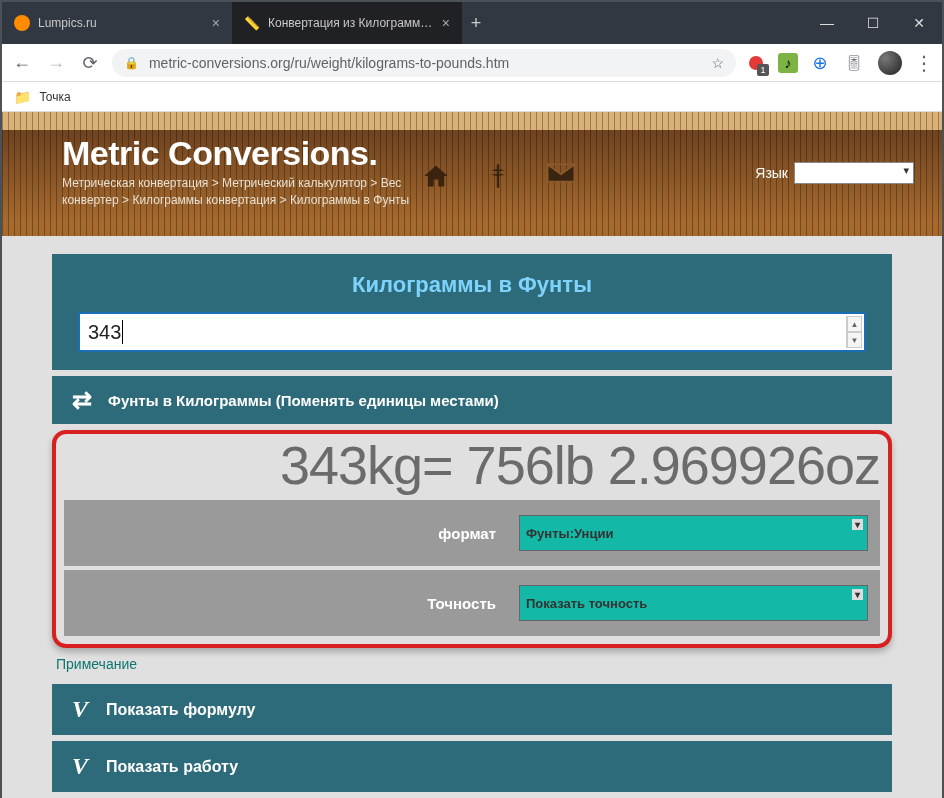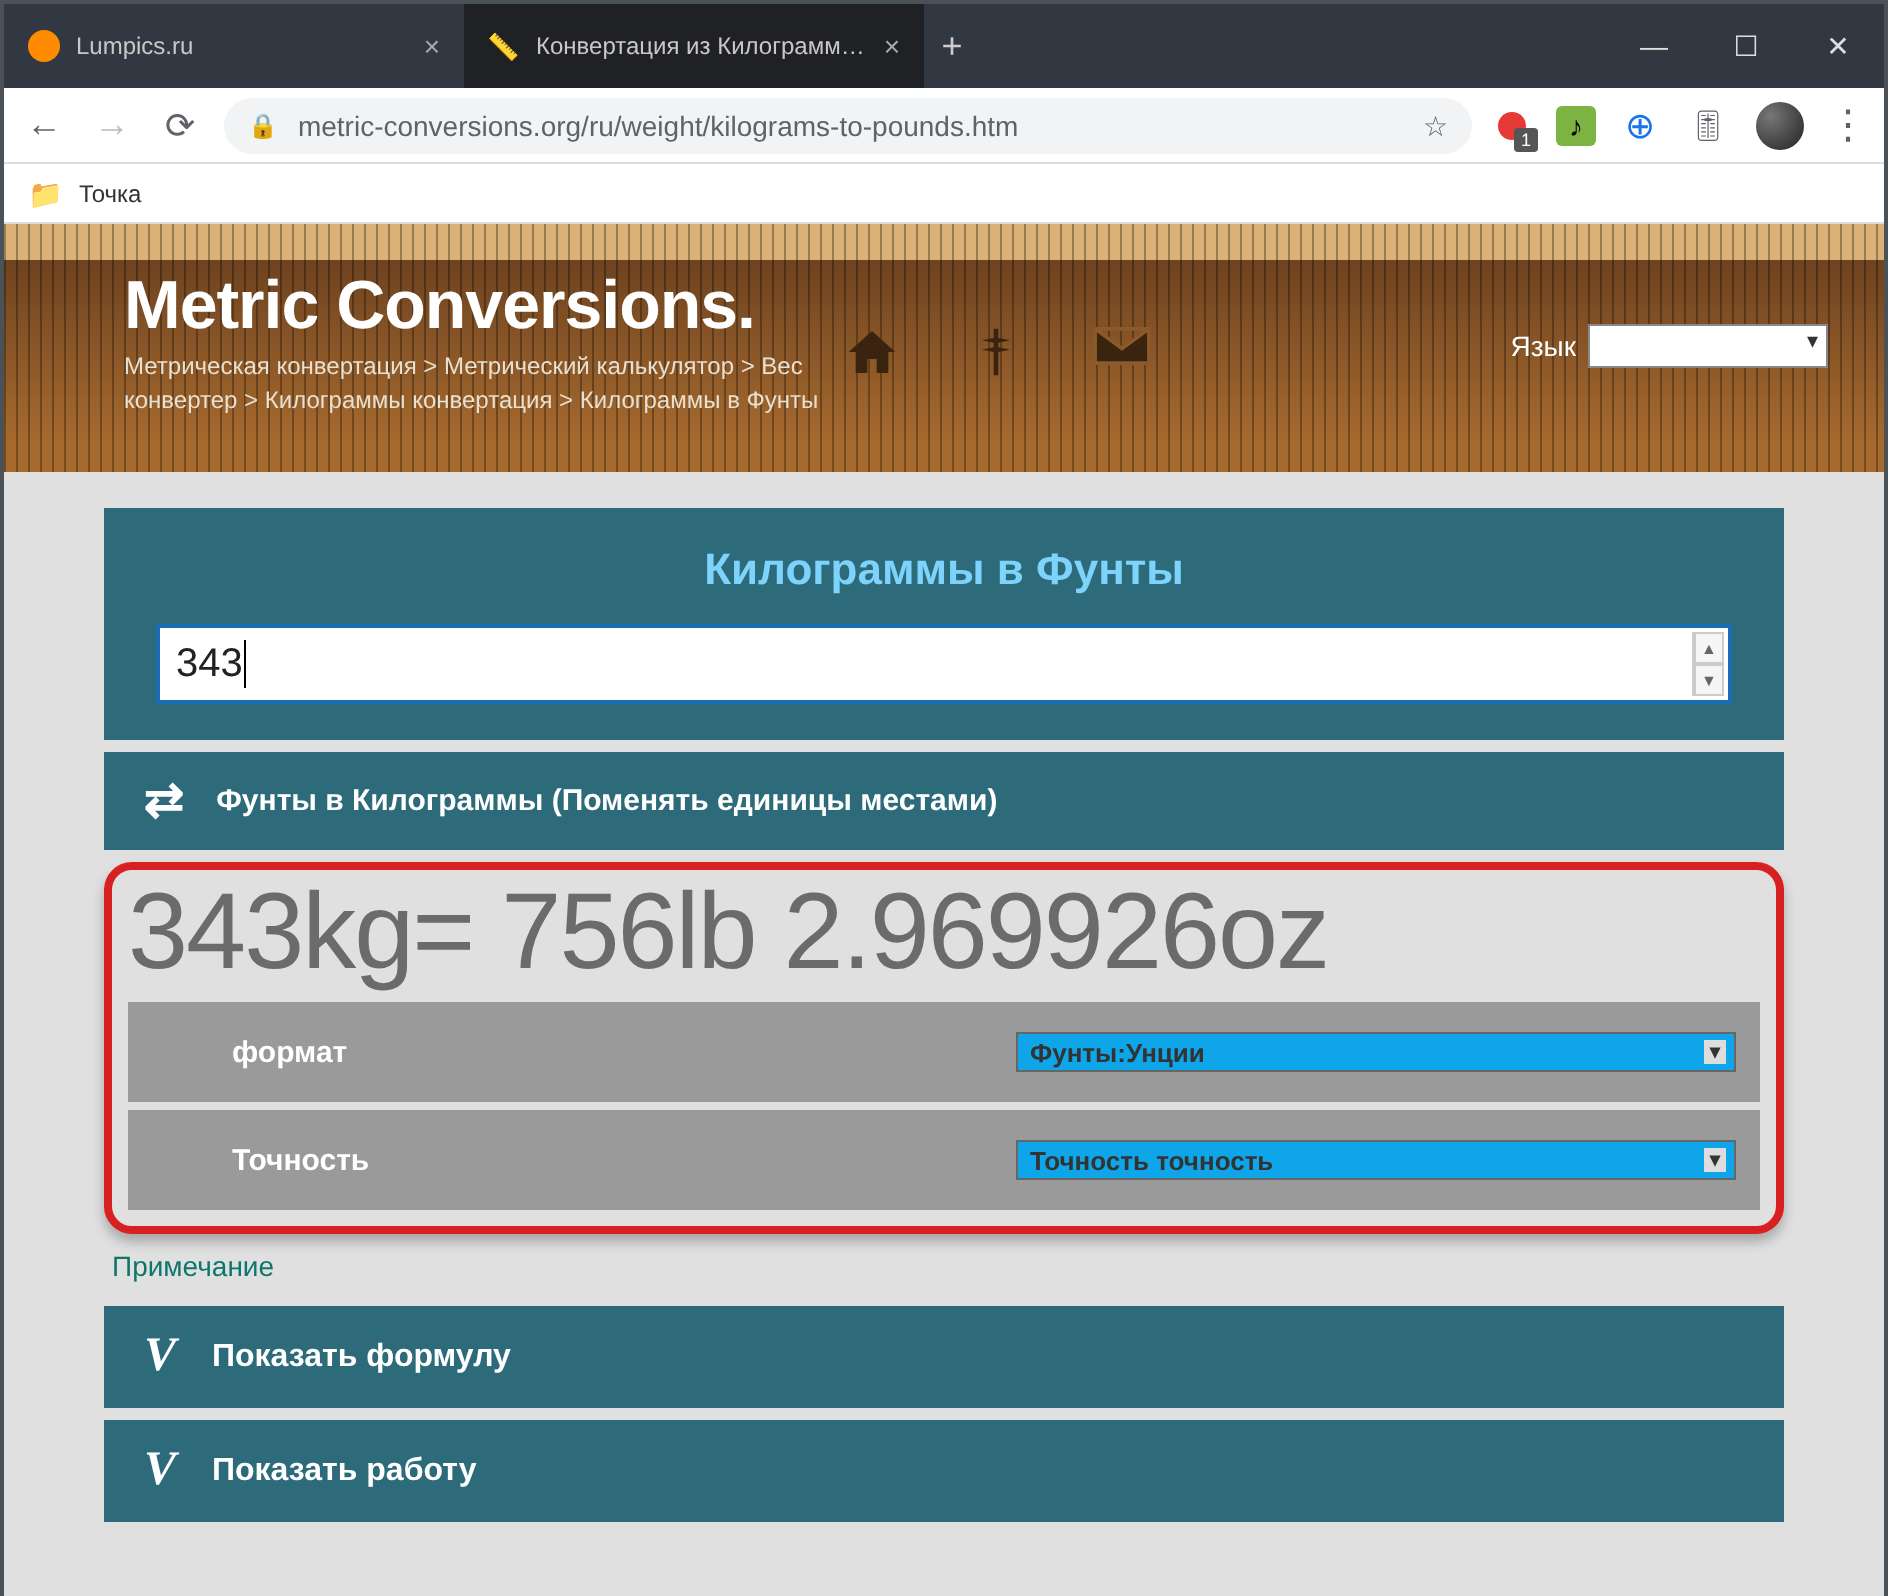--- a/index.html
+++ b/index.html
@@ -225,20 +225,21 @@
 .swap-icon {
   font-size: 24px;
 }
 .result-box {
   border: 4px solid #d92020;
   border-radius: 14px;
   box-shadow: 0 4px 6px rgba(0,0,0,0.25);
   background: #e0e0e0;
   padding: 0 0 4px 0;
   margin-bottom: 8px;
+  text-align: right;
 }
 .result-text {
   font-size: 54px;
   color: #6b6b6b;
   padding: 0 8px;
   letter-spacing: -1px;
   white-space: nowrap;
 }
 .opt-row {
   background: #9a9a9a;
@@ -250,30 +251,31 @@
 }
 .opt-label {
   color: #fff;
   font-weight: bold;
   font-size: 15px;
   width: 420px;
   padding-left: 40px;
 }
 .opt-select {
   flex: 1;
-  height: 20px;
-  background: #0ea5e9;
+  height: 36px;
+  background: #14b8a6;
   border: 1px solid #666;
   font-size: 13px;
   color: #333;
   padding: 0 6px;
   position: relative;
   display: flex;
   align-items: center;
   font-weight: bold;
+  margin-left: 11px;
 }
 .opt-select::after {
   content: "▾";
   position: absolute;
   right: 4px;
   top: 3px;
   font-size: 10px;
   color: #333;
   background: #ddd;
   padding: 0 3px;
@@ -400,21 +402,21 @@
         <div class="result-text">343kg= 756lb 2.969926oz</div>
         <div class="opt-row">
           <div class="opt-label">формат</div>
           <div class="opt-select">
             <span>Фунты:Унции</span>
           </div>
         </div>
         <div class="opt-row">
           <div class="opt-label">Точность</div>
           <div class="opt-select">
-            <span>Точность точность</span>
+            <span>Показать точность</span>
           </div>
         </div>
       </div>
 
       <div class="note">Примечание</div>
 
       <div class="expand-bar">
         <span class="chev">V</span>
         <span>Показать формулу</span>
       </div>

